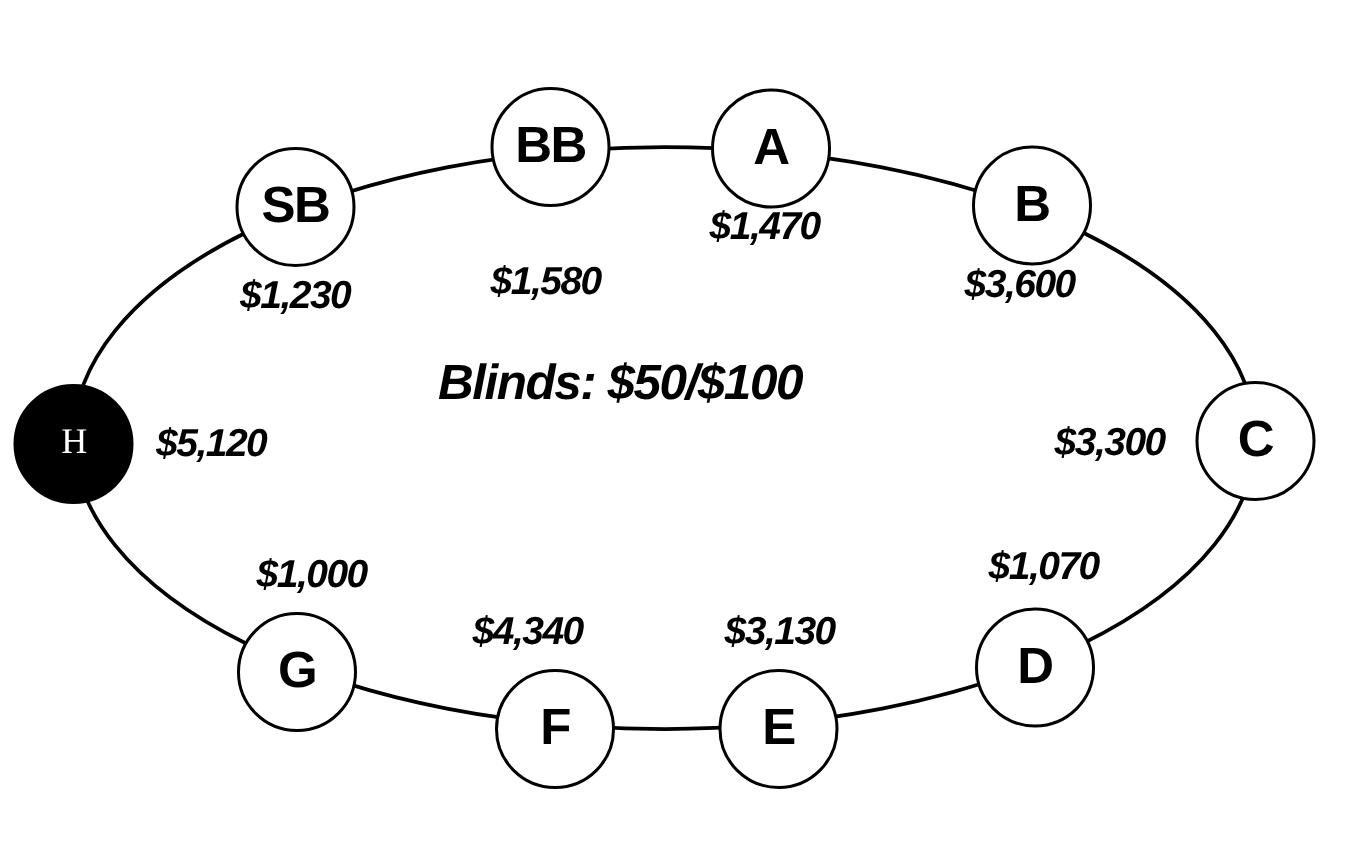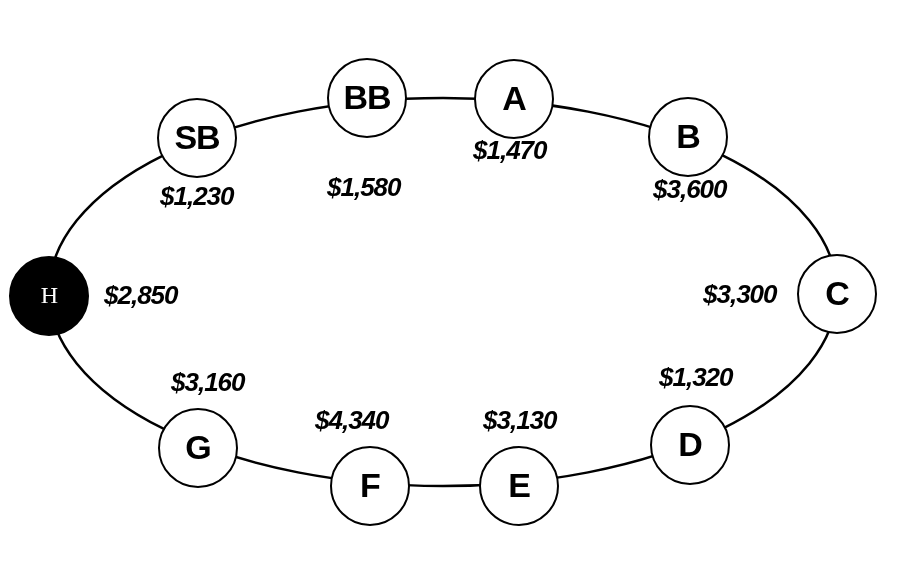--- a/index.html
+++ b/index.html
@@ -120,25 +120,26 @@
   <div class="seat" style="left:158px; top:408px;">
     <span class="seat-letter">G</span>
   </div>
   <div class="seat dealer" style="left:9px; top:256px;">
     <span class="seat-letter">H</span>
   </div>
 
   <div class="stack" style="left:160px; top:183px;">$1,230</div>
   <div class="stack" style="left:327px; top:138px;margin-top:36px;">$1,580</div>
   <div class="stack" style="left:473px; top:137px;">$1,470</div>
-  <div class="stack" style="left:643px; top:176px;margin-left:10px;">$3,600</div>
+  <div class="stack" style="left:643px; top:176px;">$3,600</div>
   <div class="stack" style="left:703px; top:281px;text-align:right;">$3,300</div>
-  <div class="stack" style="left:659px; top:364px;">$1,320</div>
+  <div class="stack" style="left:659px; top:364px;">$1,070</div>
   <div class="stack" style="left:483px; top:407px;text-align:right;">$3,130</div>
   <div class="stack" style="left:315px; top:407px;">$4,340</div>
-  <div class="stack" style="left:171px; top:369px;">$3,160</div>
-  <div class="stack" style="left:104px; top:282px;">$2,850</div>
+  <div class="stack" style="left:171px; top:369px;">$1,000</div>
+  <div class="stack" style="left:104px; top:282px;">$5,120</div>
 
   <div class="center-info">
+    <div>Blinds: $50/$100</div>
   </div>
 
 
 </div>
 
 </body></html>

